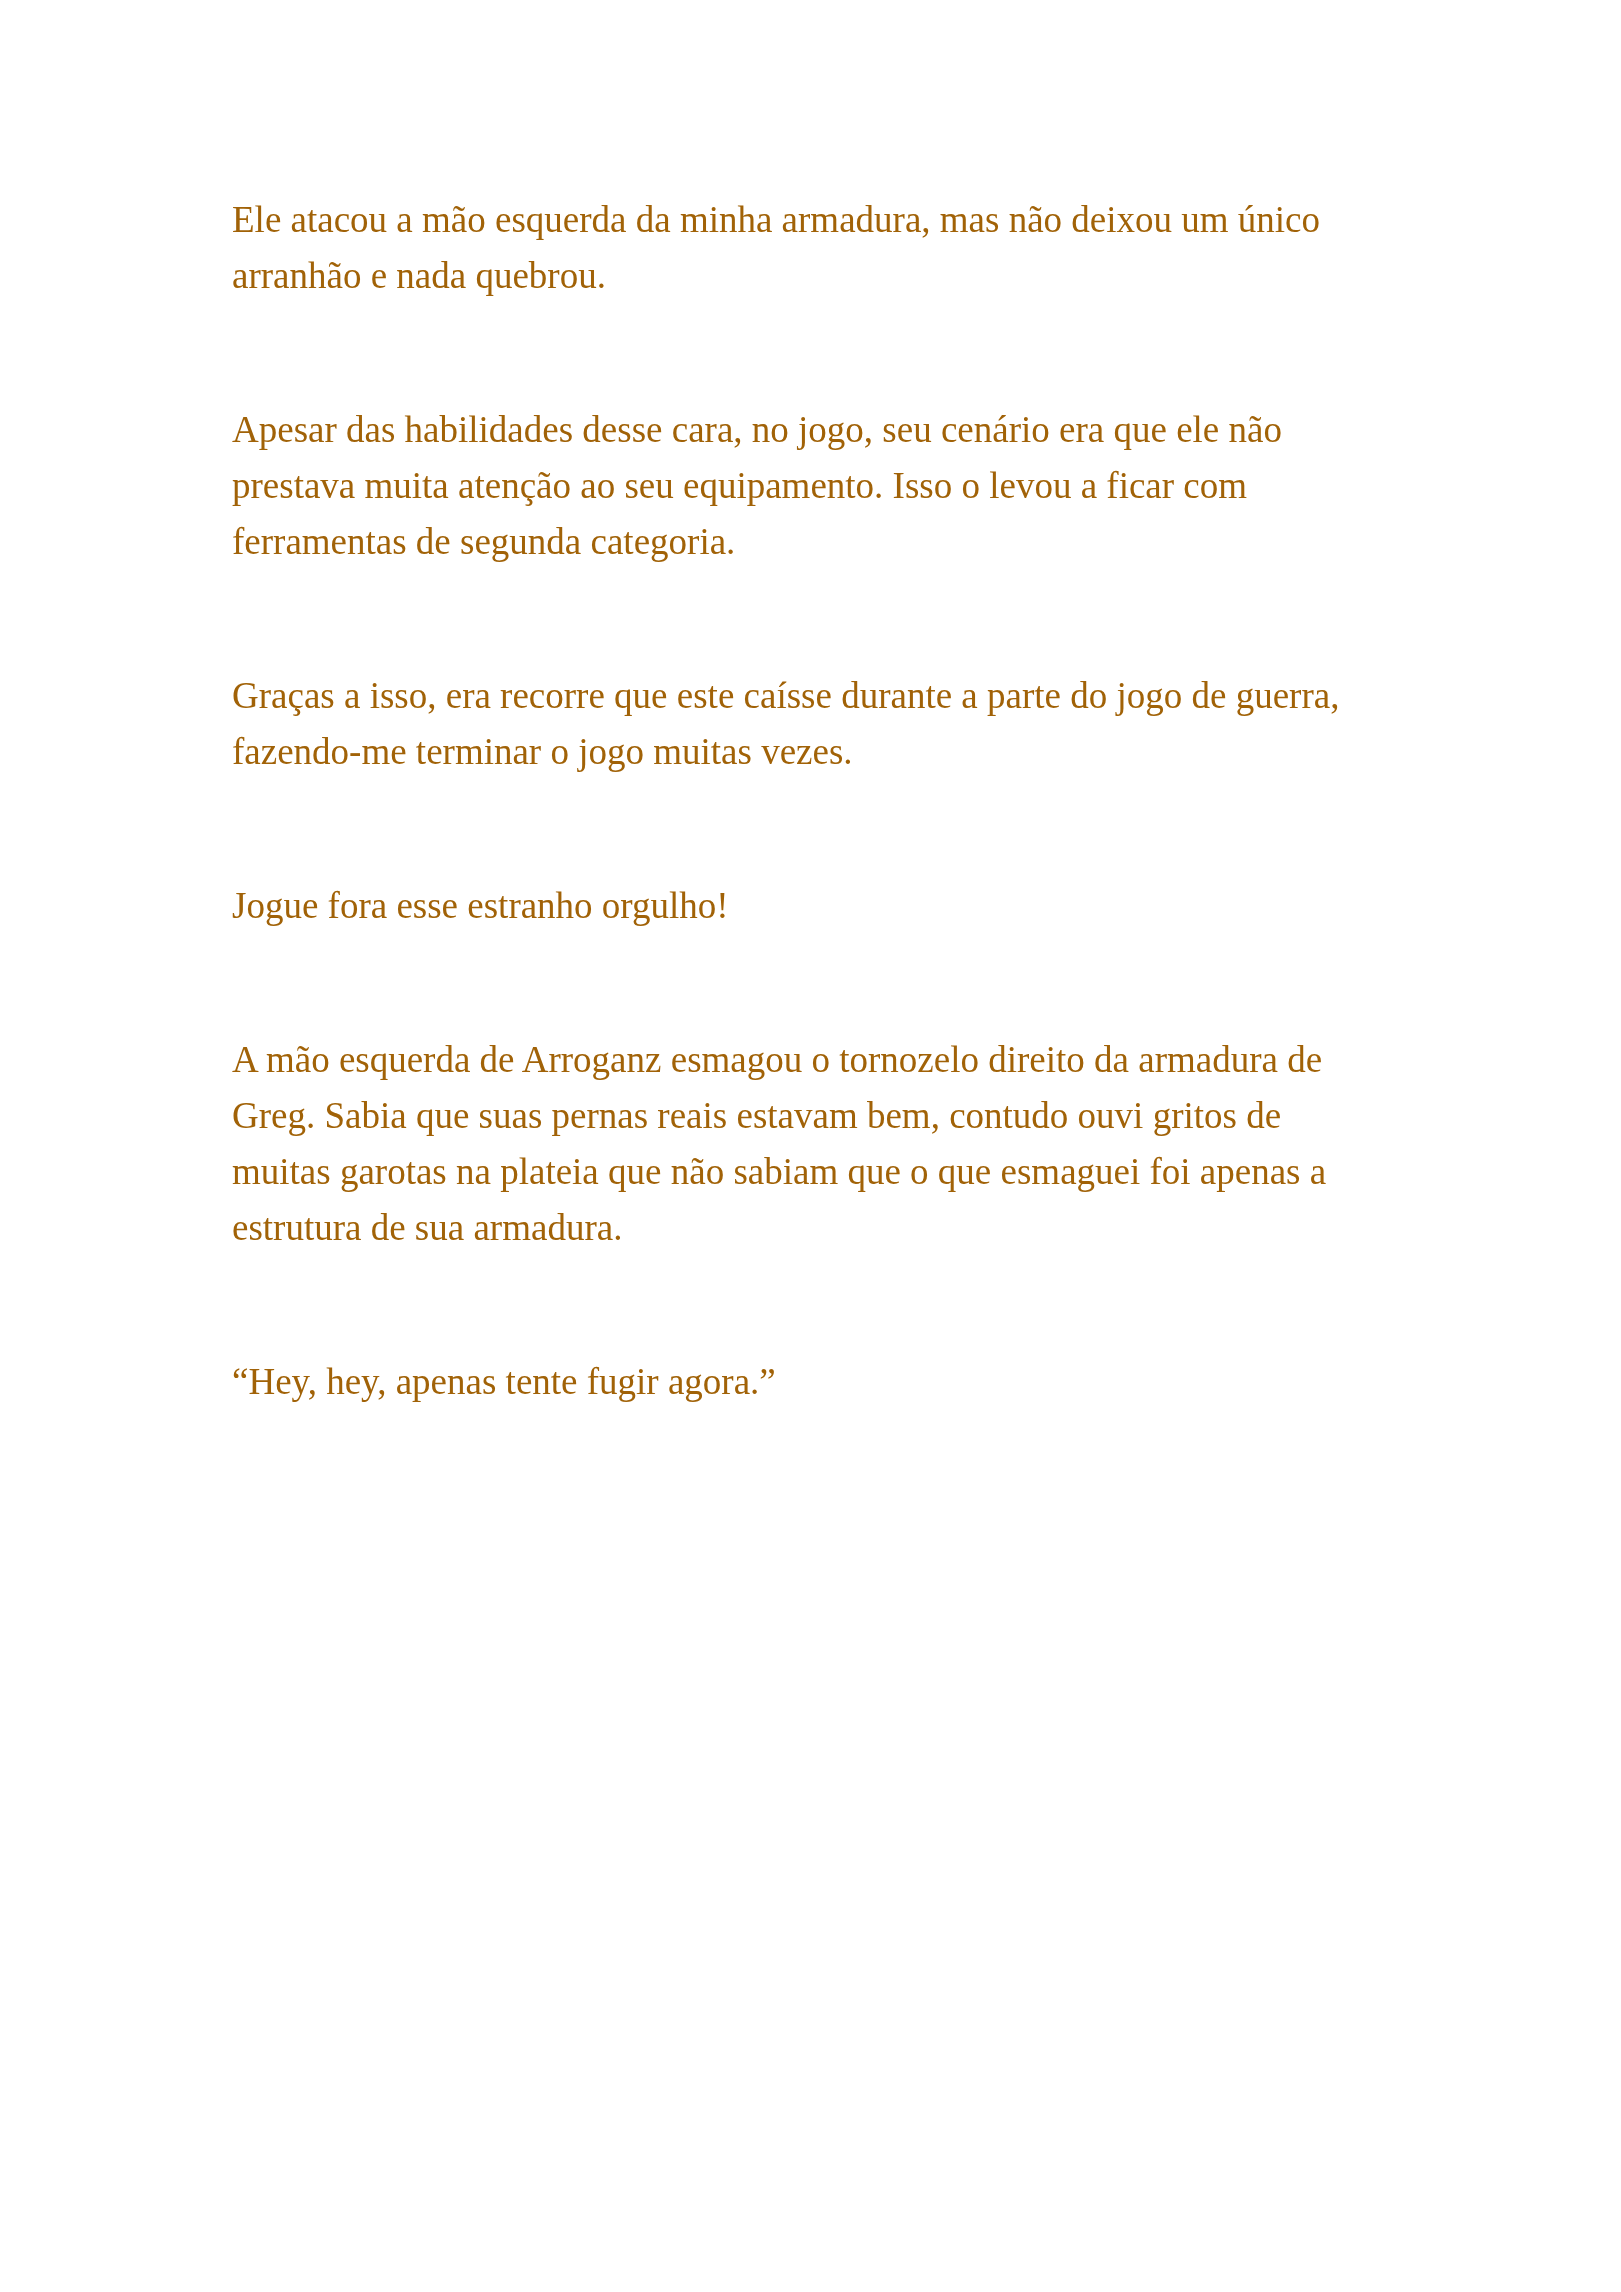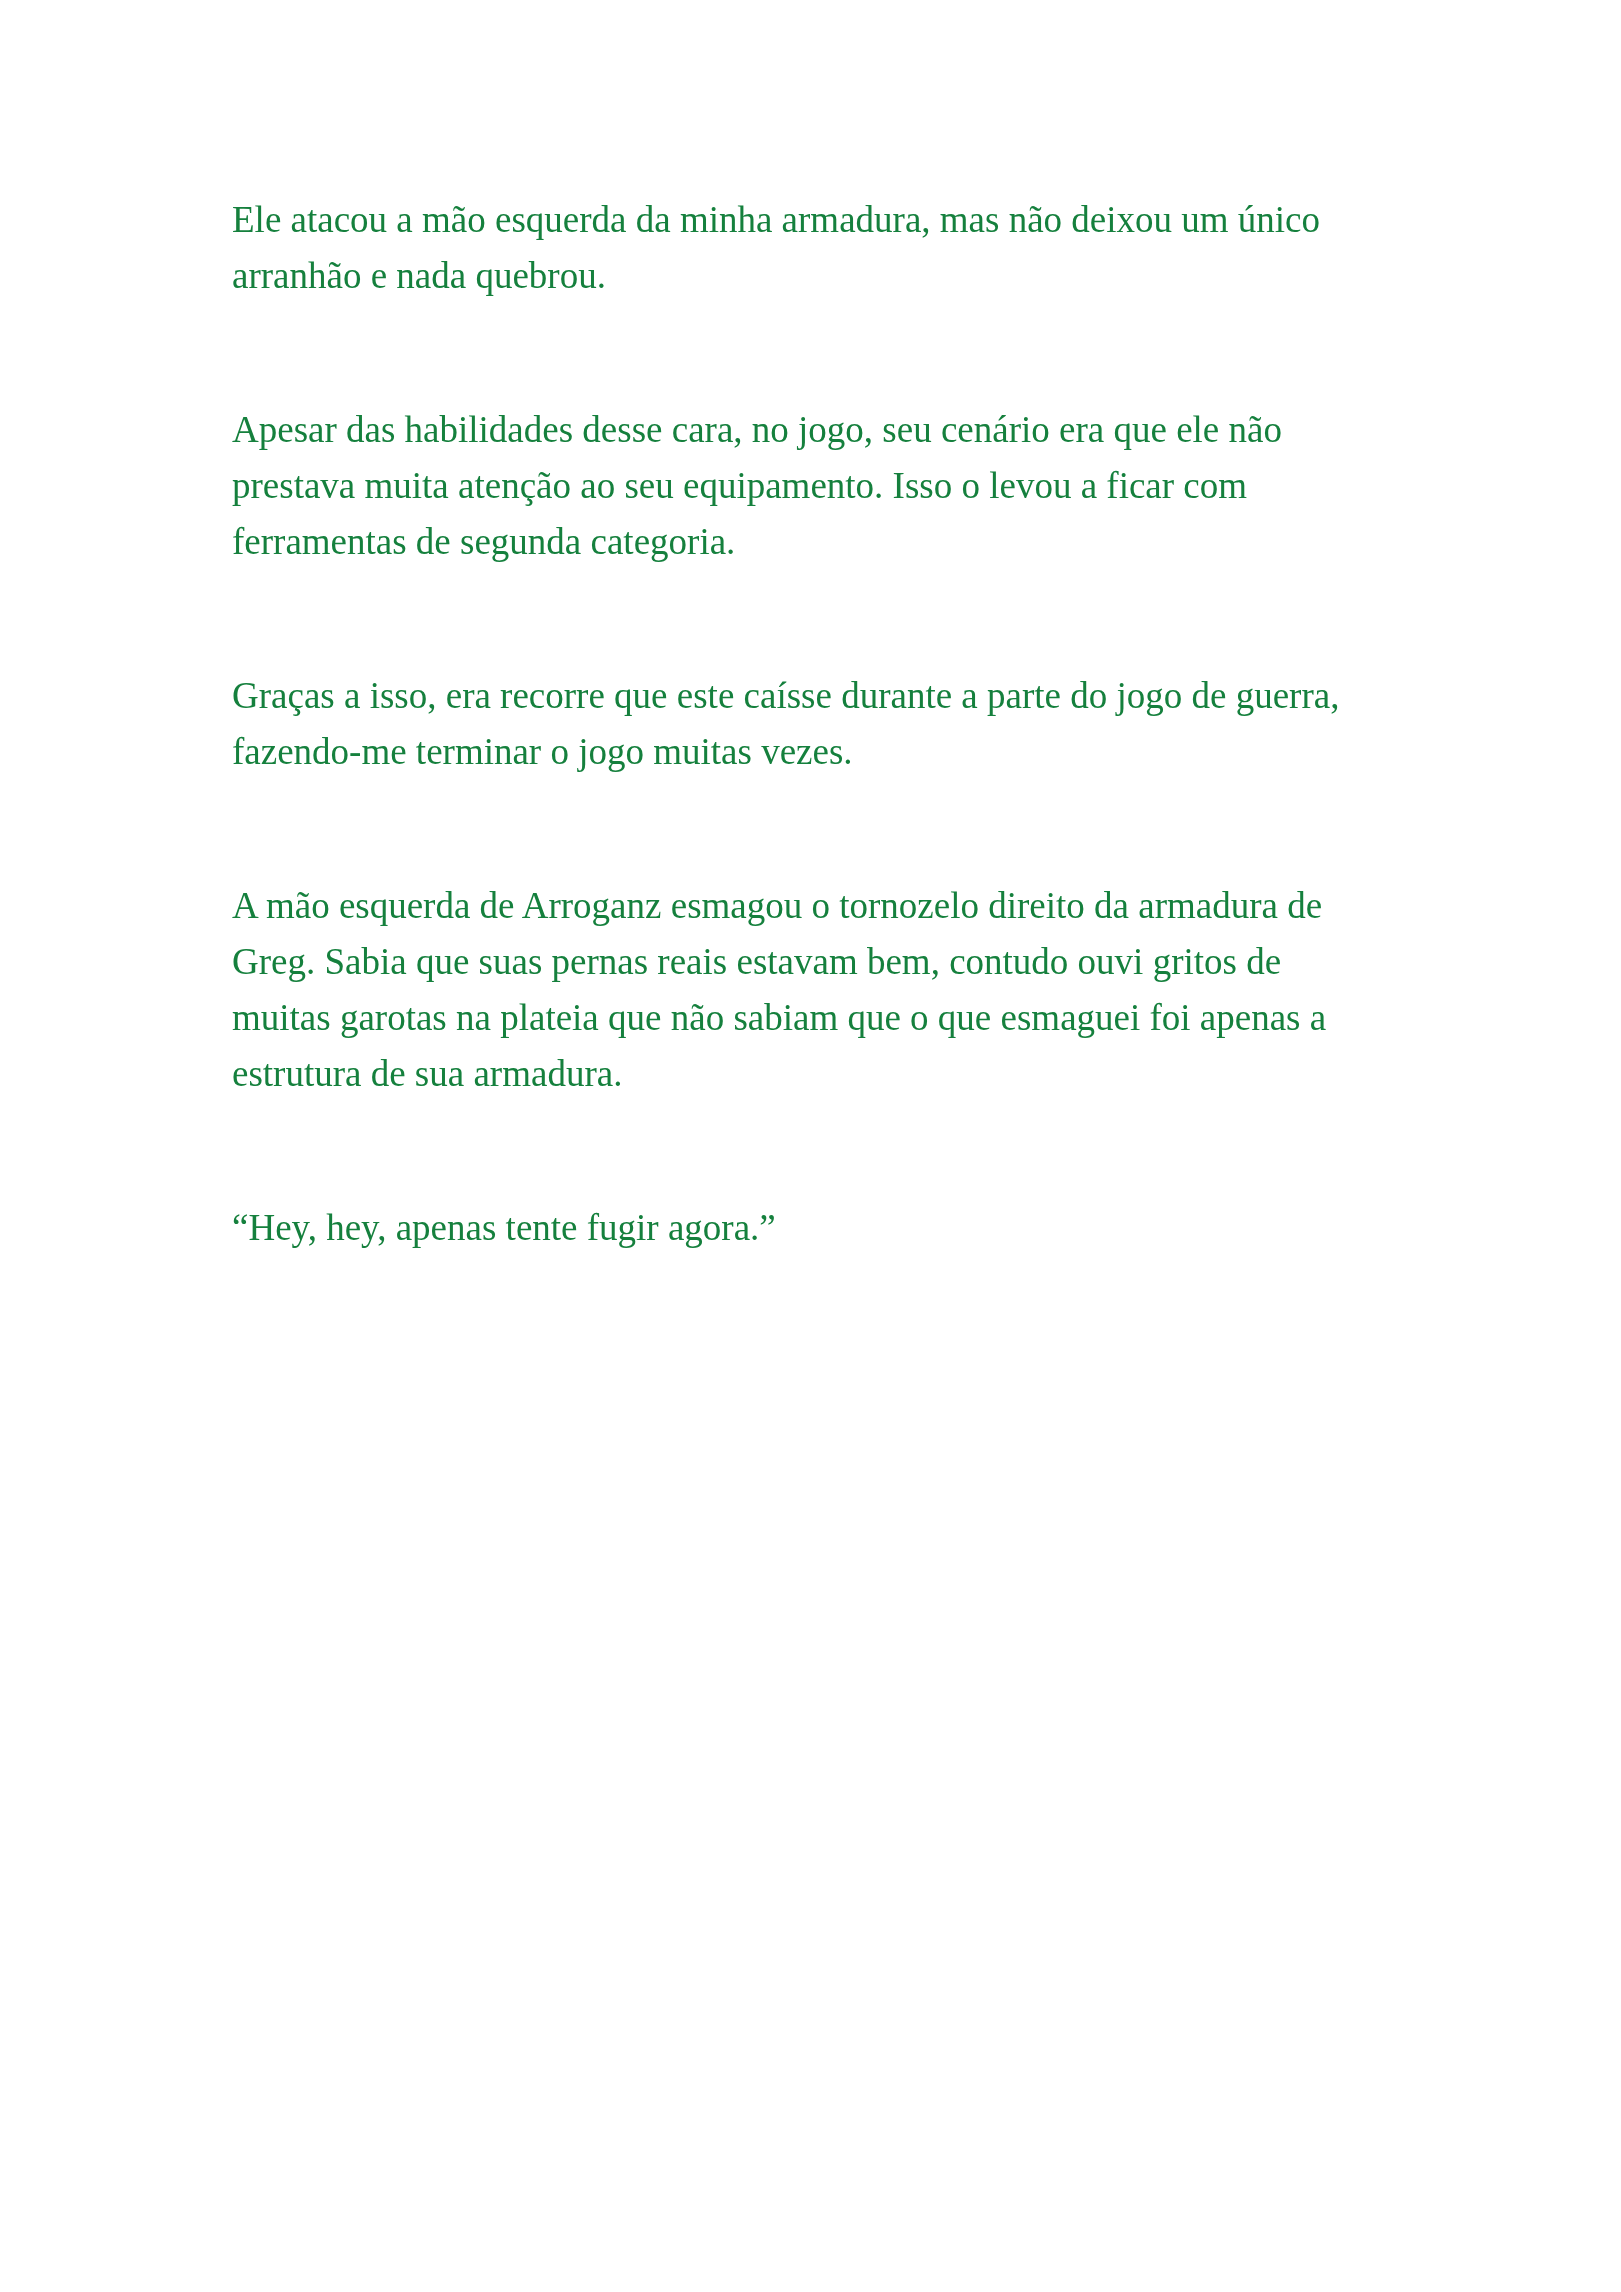--- a/index.html
+++ b/index.html
@@ -12,38 +12,39 @@
     width: 1621px;
     height: 2293px;
     margin: 0 auto;
     background: #ffffff;
     box-sizing: border-box;
     padding: 192px 118px 0 232px;
     overflow: hidden;
     font-family: "Liberation Serif", "DejaVu Serif", serif;
     font-size: 37px;
     line-height: 56px;
-    color: #15803d;
+    color: #a16207;
   }
   .page p {
     margin: 0 0 98px 0;
     white-space: pre; 
     letter-spacing: 0px;
   }
 </style>
 </head>
 <body>
 
 <div class="page">
   <p>Ele atacou a mão esquerda da minha armadura, mas não deixou um único
 arranhão e nada quebrou.</p>
   <p>Apesar das habilidades desse cara, no jogo, seu cenário era que ele não
 prestava muita atenção ao seu equipamento. Isso o levou a ficar com
 ferramentas de segunda categoria.</p>
   <p>Graças a isso, era recorre que este caísse durante a parte do jogo de guerra,
 fazendo-me terminar o jogo muitas vezes.</p>
+  <p>Jogue fora esse estranho orgulho!</p>
   <p>A mão esquerda de Arroganz esmagou o tornozelo direito da armadura de
 Greg. Sabia que suas pernas reais estavam bem, contudo ouvi gritos de
 muitas garotas na plateia que não sabiam que o que esmaguei foi apenas a
 estrutura de sua armadura.</p>
   <p>“Hey, hey, apenas tente fugir agora.”</p>
 </div>
 
 
 </body></html>

